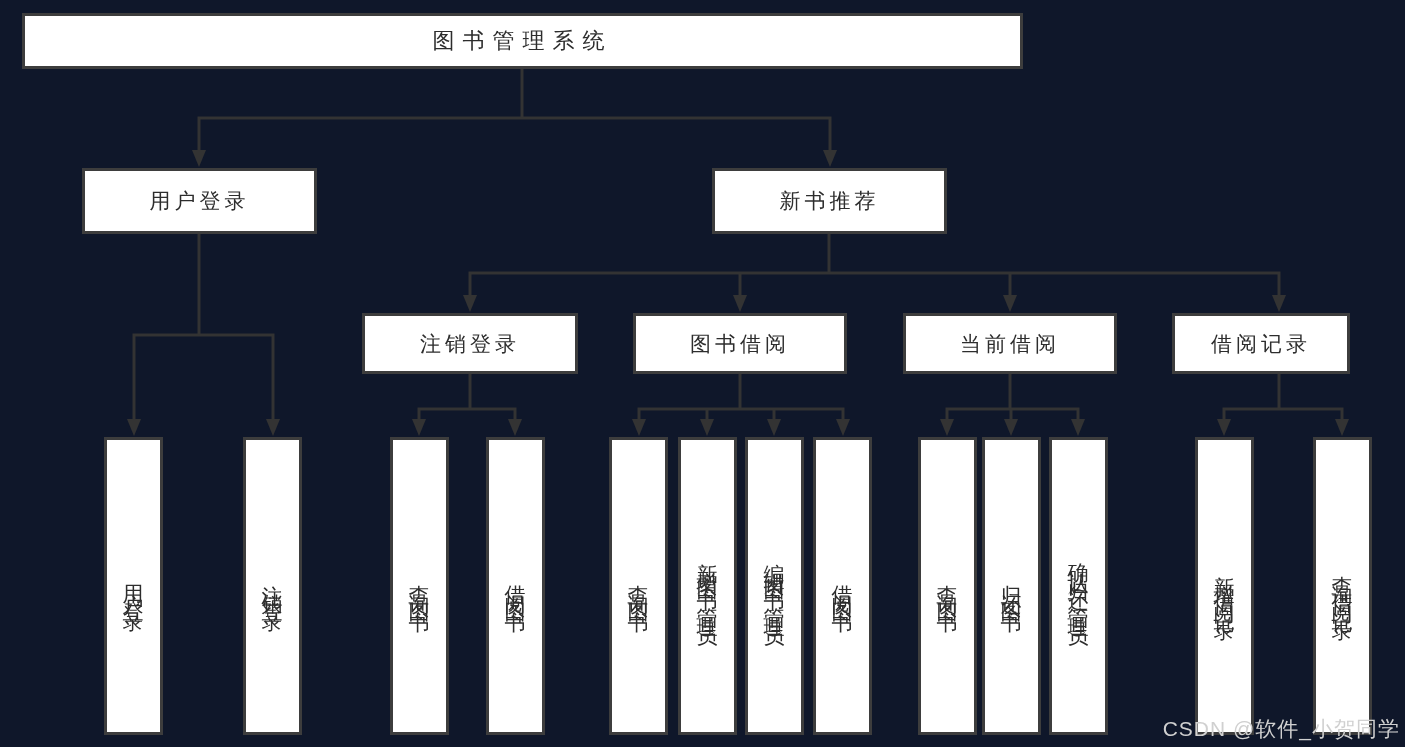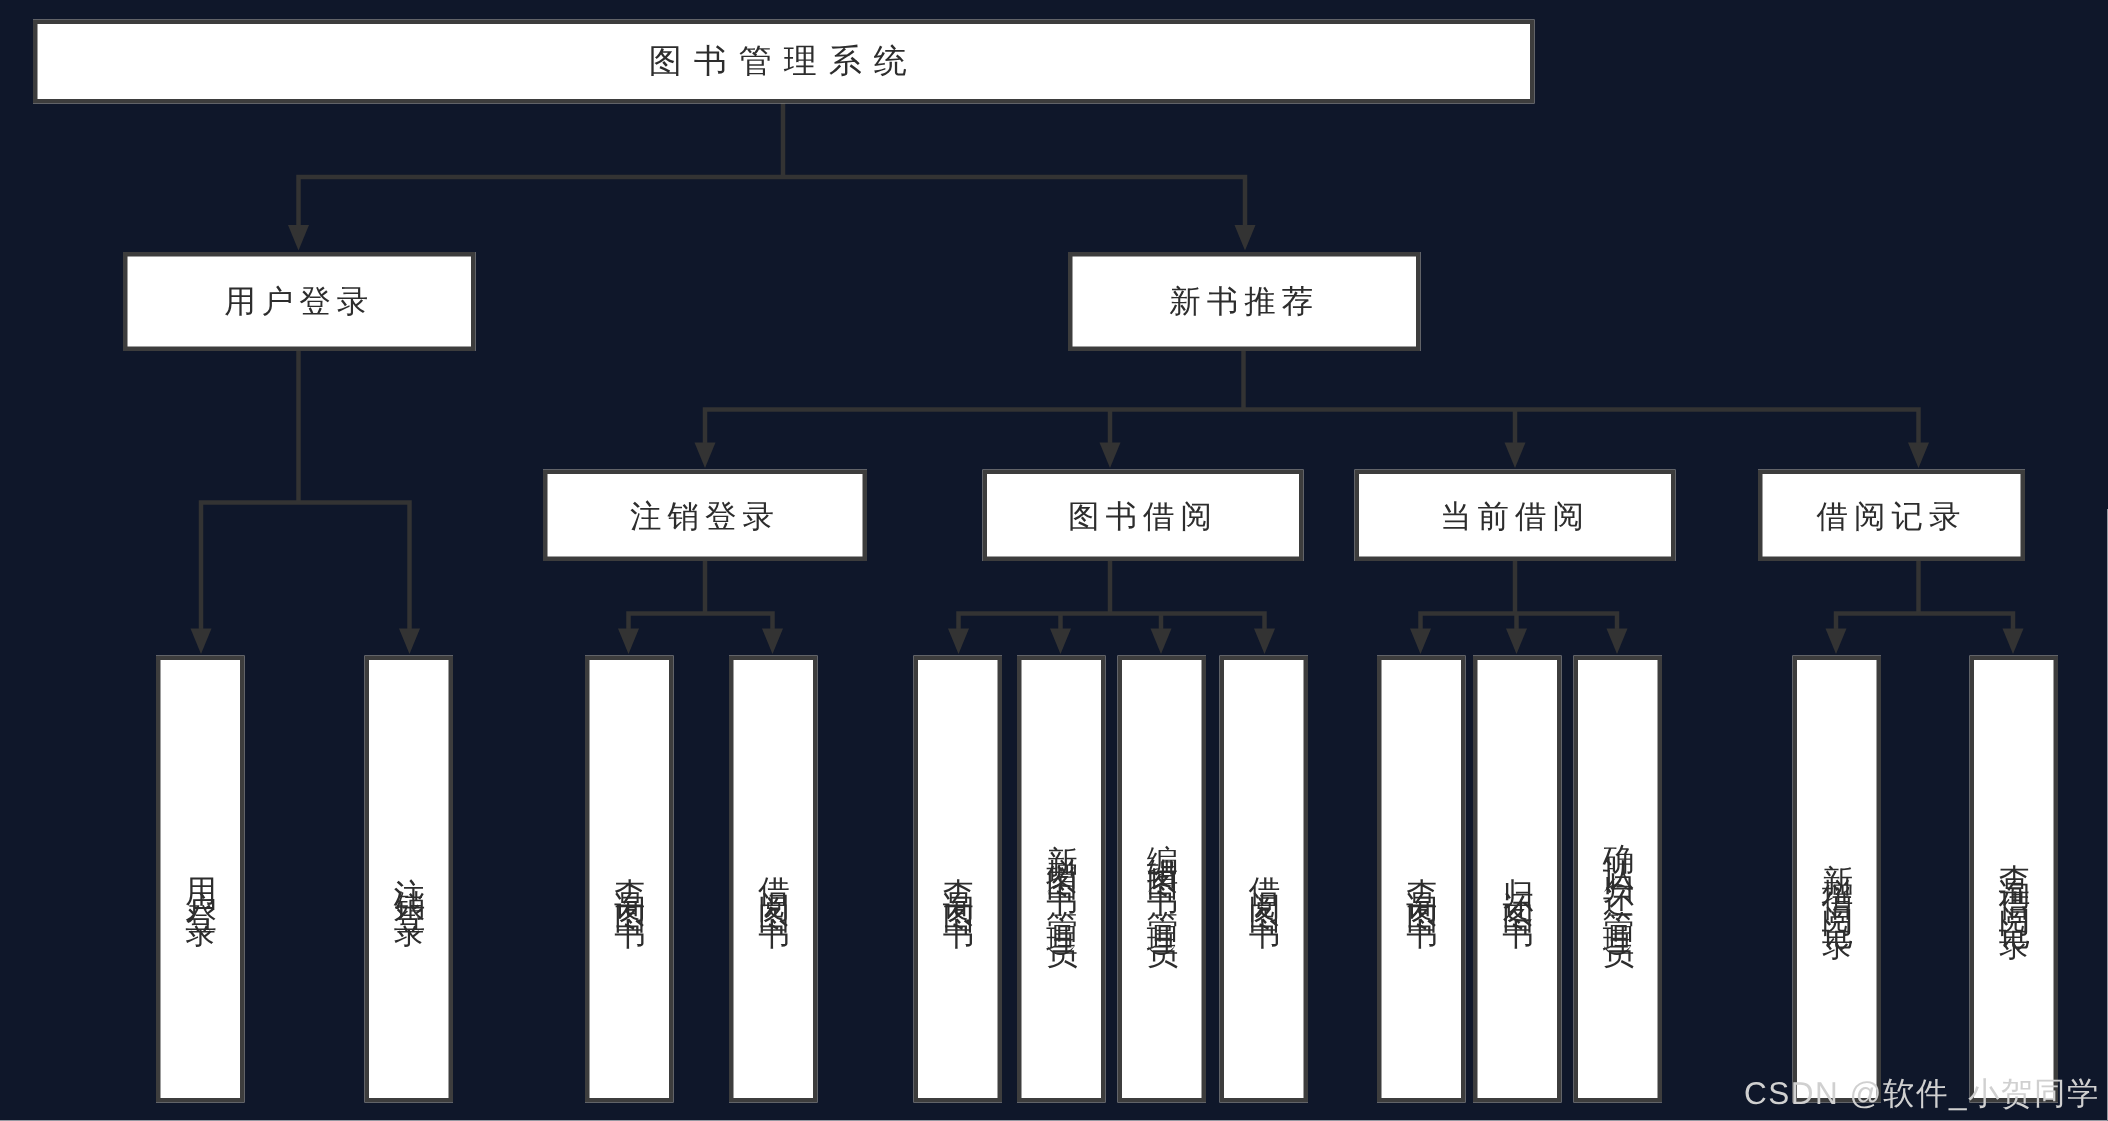--- a/index.html
+++ b/index.html
@@ -51,21 +51,21 @@
     letter-spacing: 1px;
     color: #d0d0d0;
     white-space: nowrap;
     z-index: 5;
   }
   
   .root-box { left: 22px;  top: 13px;  width: 1001px; height: 56px; }
   .n-l2a   { left: 82px;  top: 168px; width: 235px; height: 66px; }
   .n-l2b   { left: 712px; top: 168px; width: 235px; height: 66px; }
   .n-l3a   { left: 362px;  top: 313px; width: 216px; height: 61px; }
-  .n-l3b   { left: 655px;  top: 313px; width: 214px; height: 61px; }
+  .n-l3b   { left: 633px;  top: 313px; width: 214px; height: 61px; }
   .n-l3c   { left: 903px;  top: 313px; width: 214px; height: 61px; }
   .n-l3d   { left: 1172px; top: 313px; width: 178px; height: 61px; }
   .n-a1 { left: 104px; }
   .n-a2 { left: 243px; }
   .n-b1 { left: 390px; }
   .n-b2 { left: 486px; }
   .n-c1 { left: 609px; }
   .n-c2 { left: 678px; }
   .n-c3 { left: 745px; }
   .n-c4 { left: 813px; }

